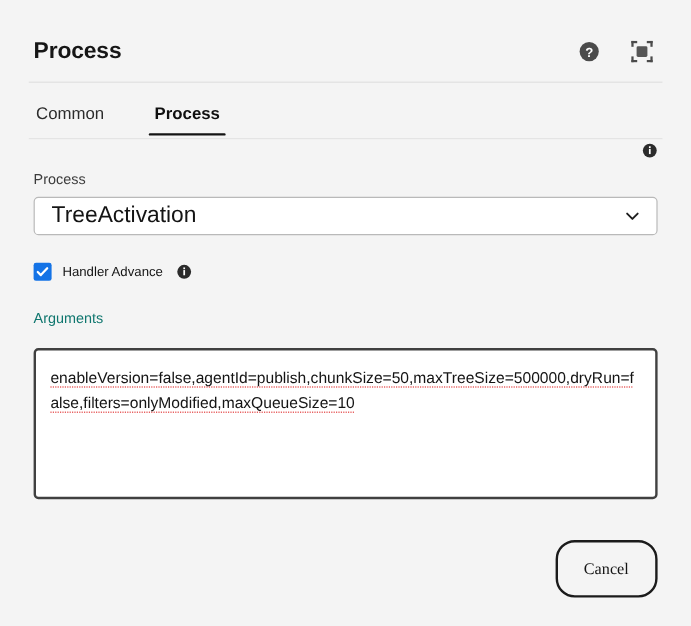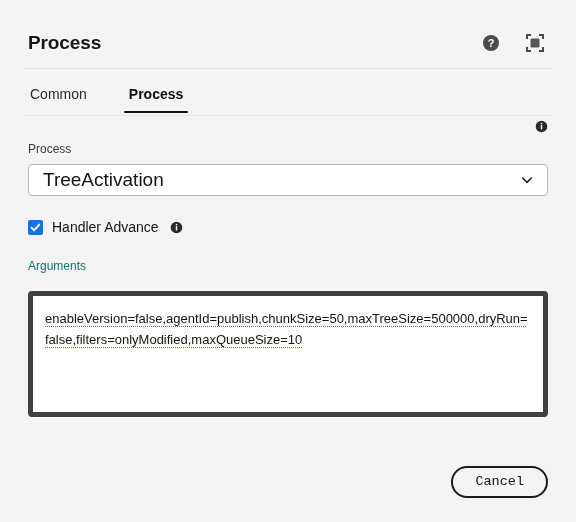--- a/index.html
+++ b/index.html
@@ -156,40 +156,40 @@
     height: 15px;
     border-radius: 2px;
     background: #1473e6;
     display: flex;
     align-items: center;
     justify-content: center;
     cursor: pointer;
     flex: 0 0 auto;
   }
   .check-label {
-    font-size: 14px;
+    font-size: 11px;
     color: #141414;
     cursor: pointer;
   }
 
   
   .args-label {
     font-size: 12px;
     color: #0f766e;
     margin-top: 24px;
     margin-bottom: 17px;
     display: block;
     line-height: 15px;
   }
   .textarea {
     width: 100%;
     height: 126px;
     box-sizing: border-box;
     background: #ffffff;
-    border: 5px solid #404040;
+    border: 2px solid #404040;
     border-radius: 4px;
     padding: 12px 12px 10px 12px;
     font-family: "Liberation Sans", sans-serif;
     font-size: 13px;
     line-height: 21px;
     color: #141414;
     resize: none;
     outline: none;
     overflow: hidden;
     word-break: break-all;
@@ -205,26 +205,26 @@
   
   .footer {
     position: absolute;
     right: 28px;
     bottom: 24px;
     display: flex;
     align-items: center;
     gap: 14px;
   }
   .btn {
-    height: 32px;
+    height: 48px;
     border-radius: 16px;
     font-size: 13.5px;
     padding: 0 22px;
     cursor: pointer;
-    font-family: Liberation Mono, monospace;
+    font-family: Liberation Serif, serif;
     display: flex;
     align-items: center;
     justify-content: center;
     box-sizing: border-box;
     line-height: 1;
   }
   .btn-secondary {
     background: transparent;
     border: 2px solid #1b1b1b;
     color: #141414;

